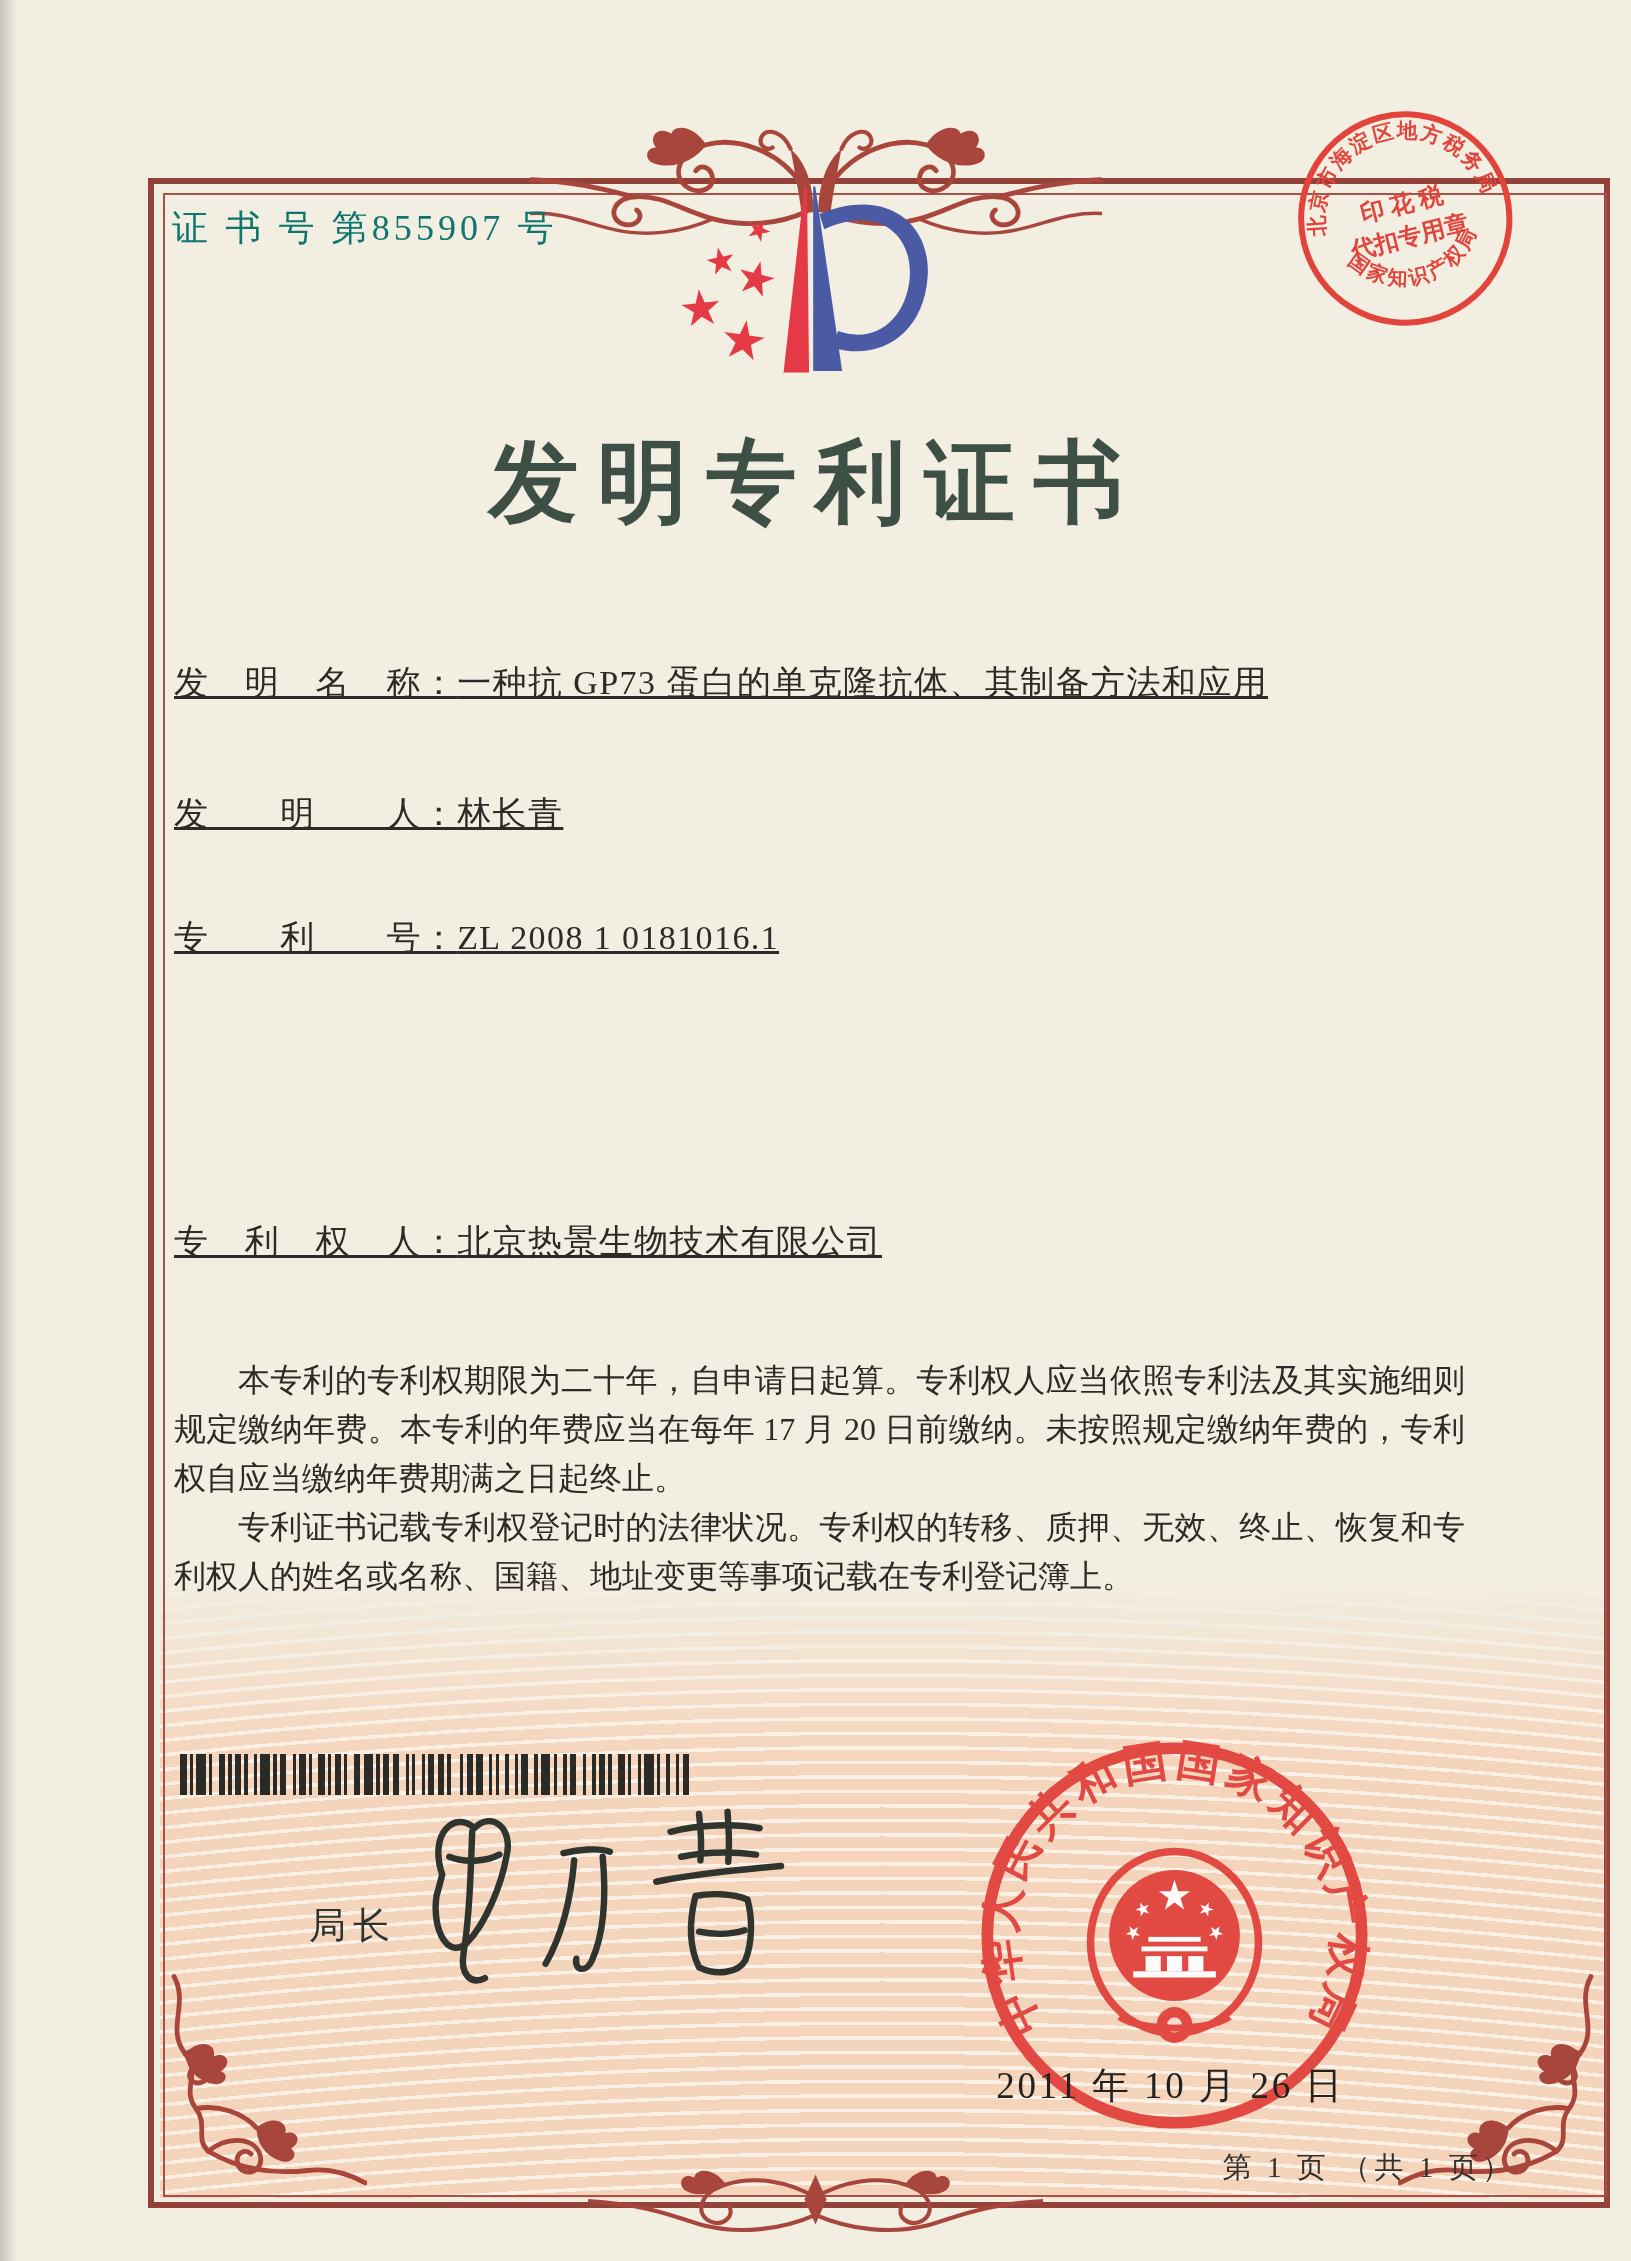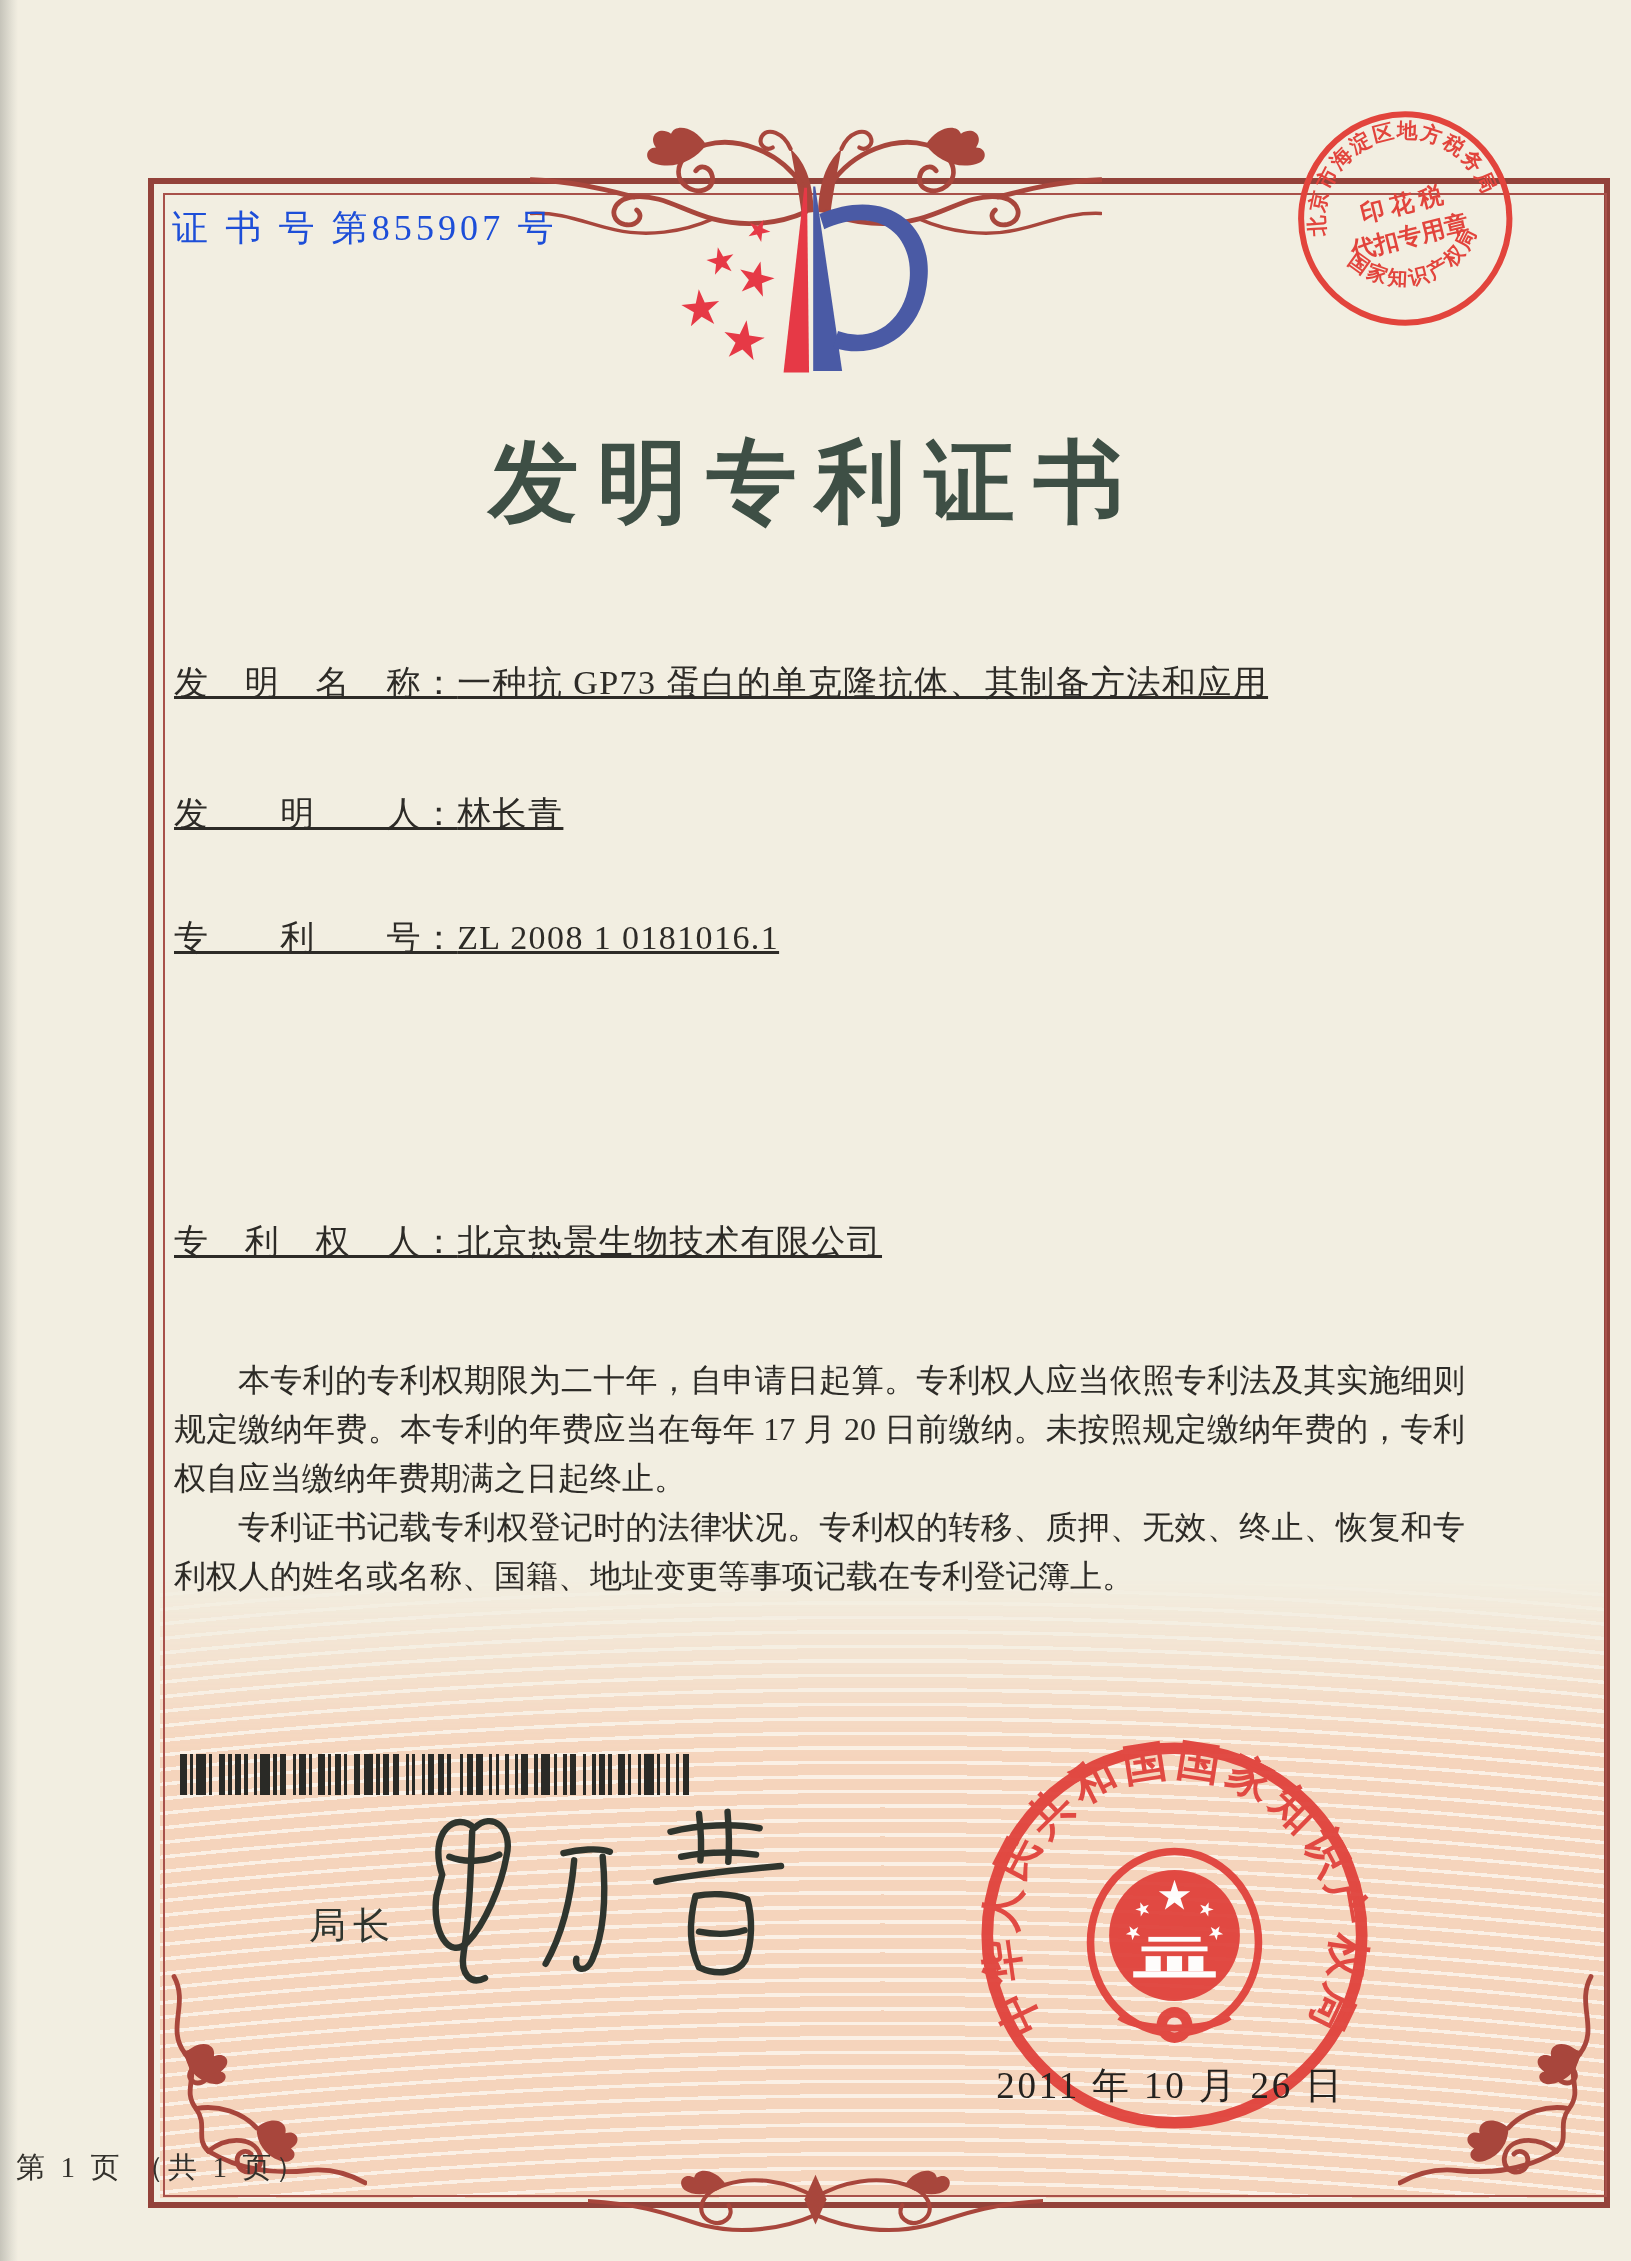--- a/index.html
+++ b/index.html
@@ -25,40 +25,40 @@
   
   .border-outer{position:absolute;left:148px;top:178px;width:1450px;height:2018px;
     border:6.2px solid #93423a;z-index:2;}
   .border-inner{position:absolute;left:163px;top:193px;width:1440px;height:2000px;
     border:2.1px solid #a8514a;z-index:2;}
   .ornament{position:absolute;z-index:3;}
   .ornament svg{display:block;}
   .flip-h{transform:scaleX(-1);}
   
   .content{position:absolute;left:0;top:0;width:100%;height:100%;z-index:4;}
-  .cert-no{position:absolute;left:172px;top:204px;font-size:36px;letter-spacing:4.1px;color:#1d4ed8;}
+  .cert-no{position:absolute;left:172px;top:204px;font-size:36px;letter-spacing:4.1px;color:#0f766e;}
   .logo{position:absolute;left:678px;top:174px;}
   .title{position:absolute;left:0;top:422px;width:1631px;margin:0;text-align:center;
     font-size:90px;font-weight:bold;letter-spacing:19px;color:#3e4f45;}
   .field{position:absolute;left:174px;font-size:34px;letter-spacing:1.4px;white-space:nowrap;text-decoration:underline;}
   .f0{top:660px}.f1{top:791px}.f2{top:915px}.f3{top:1035px}.f4{top:1219px}.f5{top:1278px}
   .paras{position:absolute;left:174px;top:1356px;width:1291px;font-size:32px;line-height:49px;
     text-align:justify;}
   .paras p{margin:0;text-indent:2em;}
   .barcode{position:absolute;left:180px;top:1754px;width:517px;height:41px;display:flex;}
   .barcode div{height:100%;}
   .bar{background:#2a2a26;}
   .sig-label{position:absolute;left:309px;top:1901px;font-size:37px;letter-spacing:6.9px;color:#2f352e;}
   .signature{position:absolute;left:399px;top:1789px;}
   .sr-only{position:absolute;width:0.7px;height:0.7px;overflow:hidden;clip:rect(0 0 0 0);}
   .seal{position:absolute;left:968px;top:1729px;opacity:.94;}
   .seal-date{position:absolute;left:964px;top:2061px;width:413px;text-align:center;
     font-size:37px;letter-spacing:2.8px;color:#24221f;}
-  .footer{position:absolute;left:0;top:2148px;width:1515px;text-align:left;
-    font-size:29px;letter-spacing:4.1px;color:#33312c;padding-left:16px;}
+  .footer{position:absolute;left:0;top:2148px;width:1515px;text-align:right;
+    font-size:29px;letter-spacing:4.1px;color:#33312c;}
   .tax-stamp{position:absolute;left:1292px;top:105px;transform:rotate(-14deg);z-index:5;}
   .seal-text{font-family:"Liberation Serif","DejaVu Serif",serif;font-weight:bold;}
 </style>
 </head>
 <body>
 
 <div class="page">
 
   <div class="scan-edge"></div>
   <div class="waves"></div>

